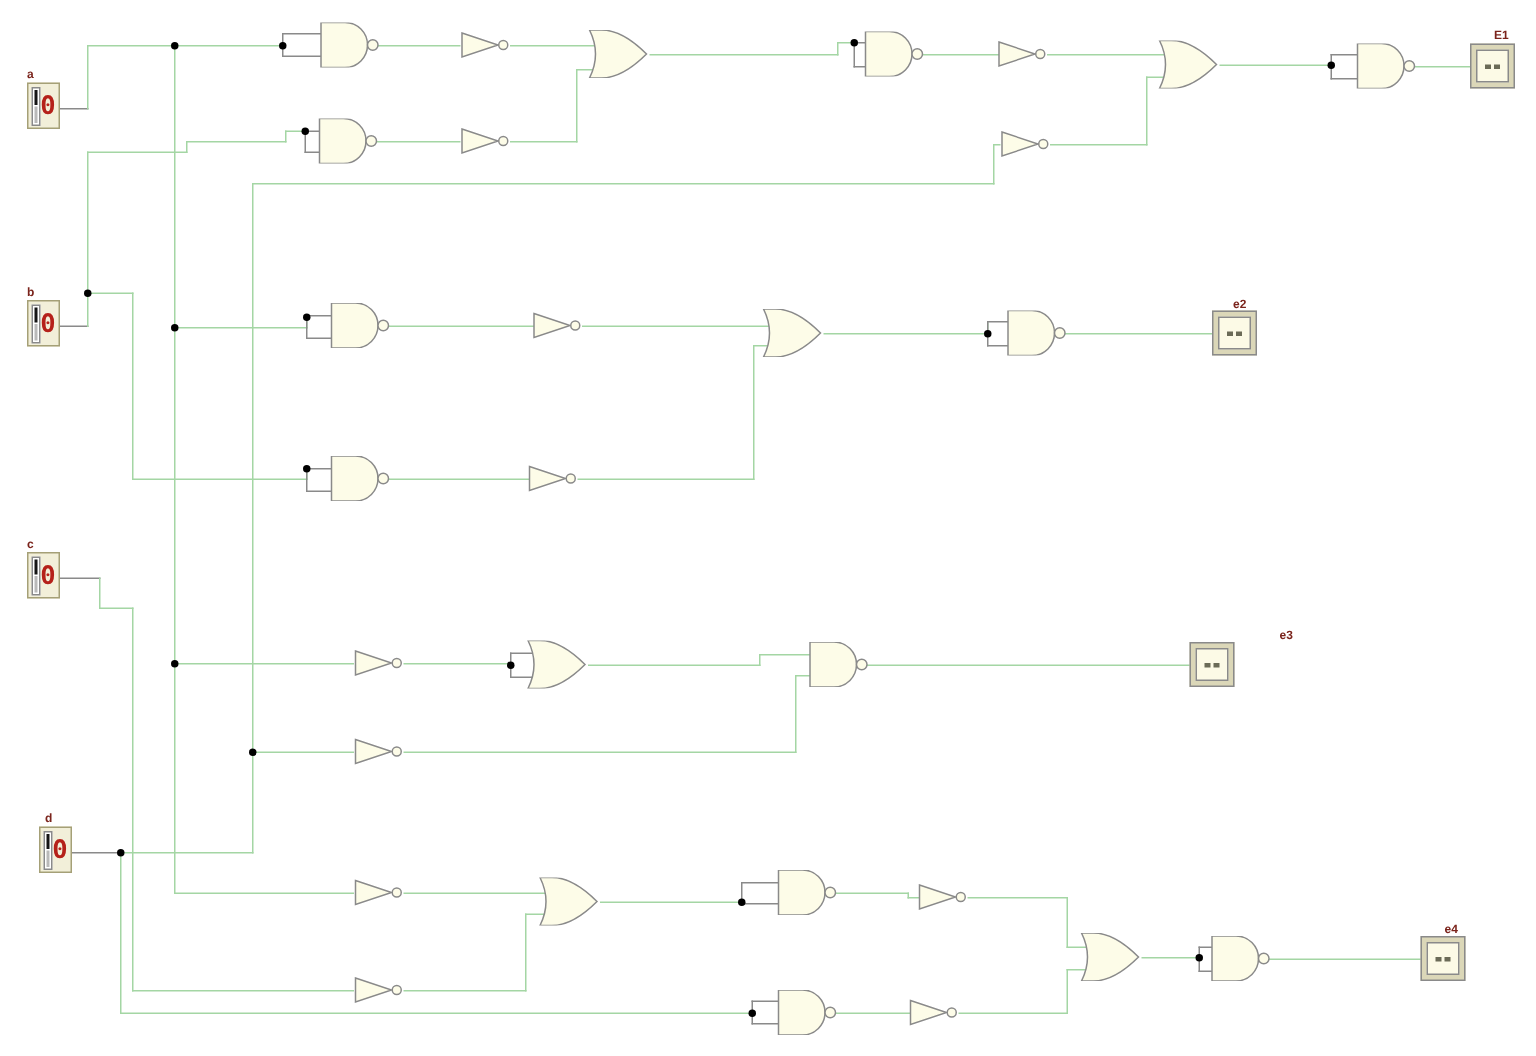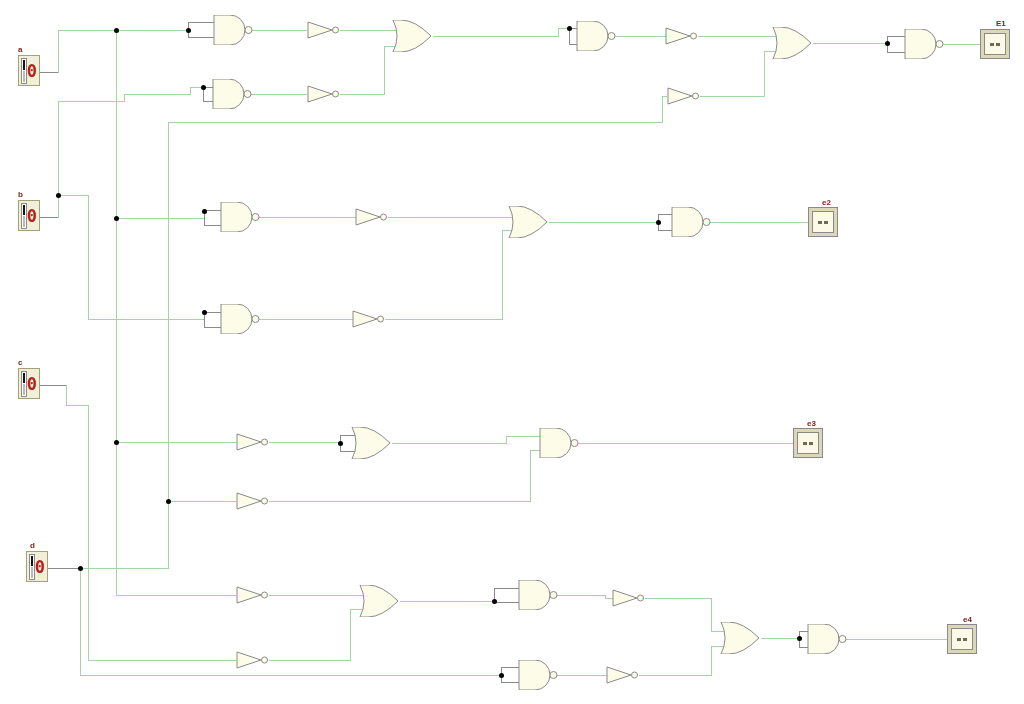--- a/index.html
+++ b/index.html
@@ -314,21 +314,21 @@
         <div class="seg"></div>
       </div>
     </div>
     <div class="lbl" style="left: 822px; top: 199px; color: rgb(123, 36, 28);">e2</div>
     <div class="outbox" style="left: 793px; top: 428px;">
       <div class="inner">
         <div class="seg"></div>
         <div class="seg"></div>
       </div>
     </div>
-    <div class="lbl" style="left: 807px; top: 420px; color: rgb(123, 36, 28);">e3</div>
+    <div class="lbl" style="left: 853px; top: 420px; color: rgb(123, 36, 28);">e3</div>
     <div class="outbox" style="left: 947px; top: 624px;">
       <div class="inner">
         <div class="seg"></div>
         <div class="seg"></div>
       </div>
     </div>
     <div class="lbl" style="left: 963px; top: 616px; color: rgb(123, 36, 28);">e4</div>
   </div>
 
 </body></html>

